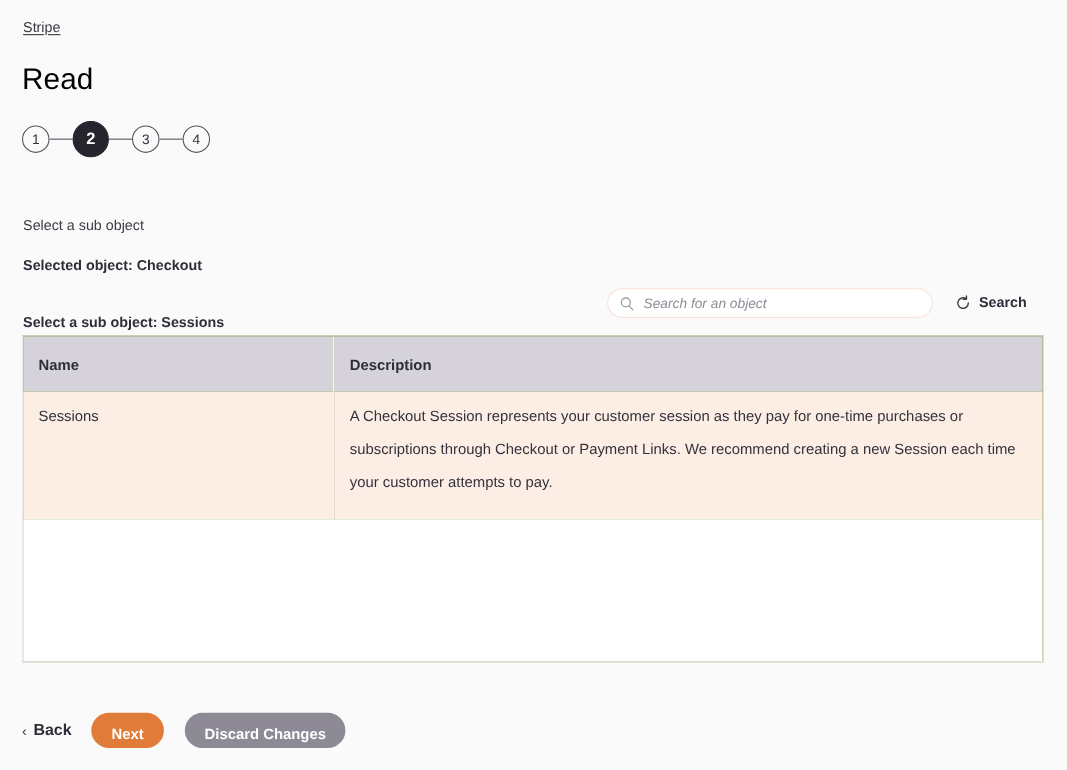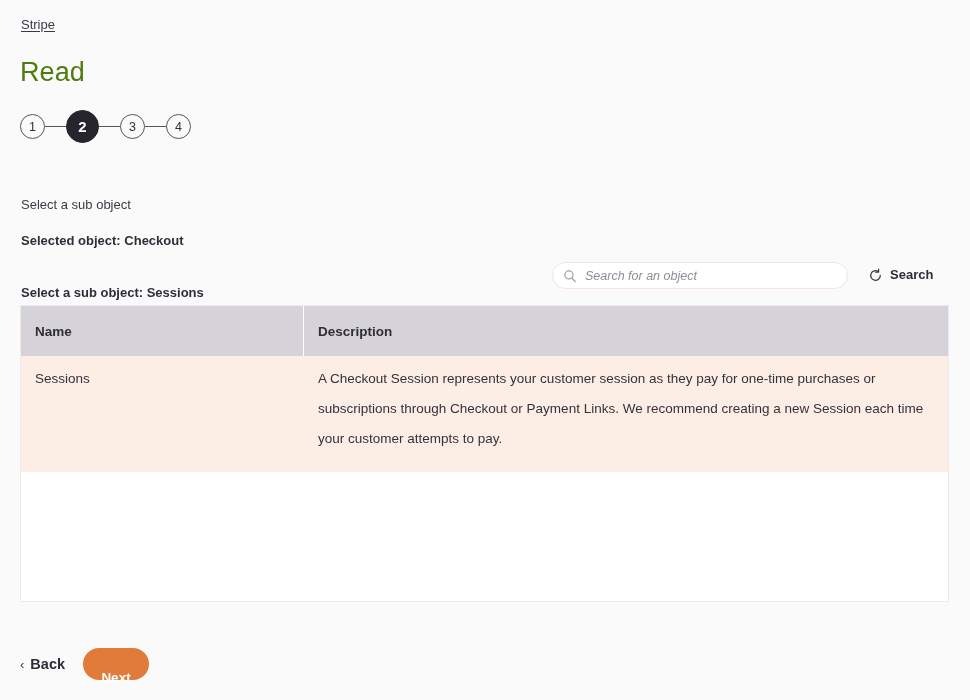--- a/index.html
+++ b/index.html
@@ -36,21 +36,21 @@
     cursor: pointer;
   }
   
   .page-title {
     position: absolute;
     left: 20px;
     top: 56px;
     font-size: 27px;
     line-height: 33px;
     font-weight: 400;
-    color: #4d7c0f;
+    color: #000000;
     letter-spacing: 0.1px;
   }
   
   .stepper {
     position: absolute;
     left: 20px;
     top: 110px;
     display: flex;
     align-items: center;
   }
@@ -242,21 +242,21 @@
   .btn {
     border: none;
     border-radius: 16px;
     font-family: "Liberation Sans", sans-serif;
     font-size: 13.5px;
     font-weight: 600;
     color: #ffffff;
     cursor: pointer;
     height: 32px;
     line-height: 32px;
-    padding: 14px 18px;
+    padding: 4px 18px;
     box-sizing: border-box;
   }
   .btn-next {
     background: #e07b39;
     margin-right: 19px;
     min-width: 66px;
   }
   .btn-discard {
     background: #8d8a95;
     min-width: 140px;
@@ -322,15 +322,16 @@
     </table>
     <div class="table-filler"></div>
   </div>
 
   <div class="footer">
     <div class="back-button">
       <span class="chevron-left">‹</span>
       <span class="back-label">Back</span>
     </div>
     <button class="btn btn-next">Next</button>
+    <button class="btn btn-discard">Discard Changes</button>
   </div>
 
 </div>
 
 </body></html>

